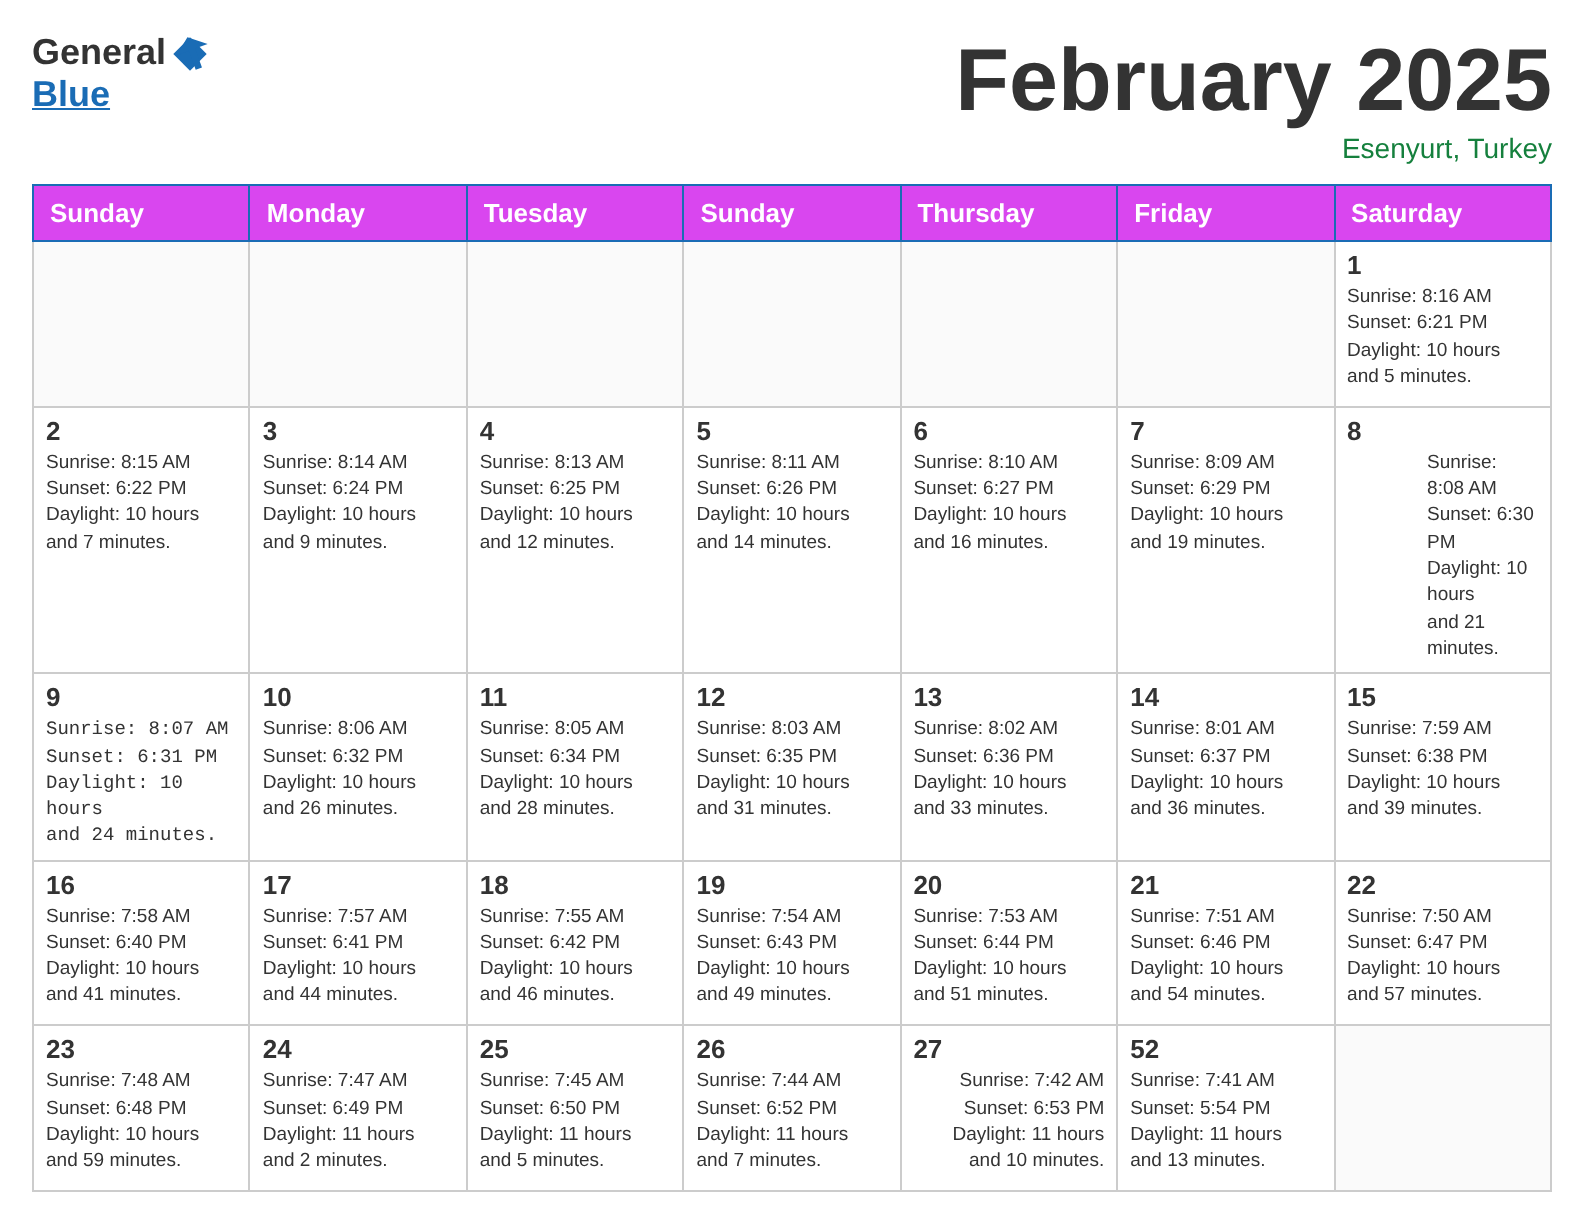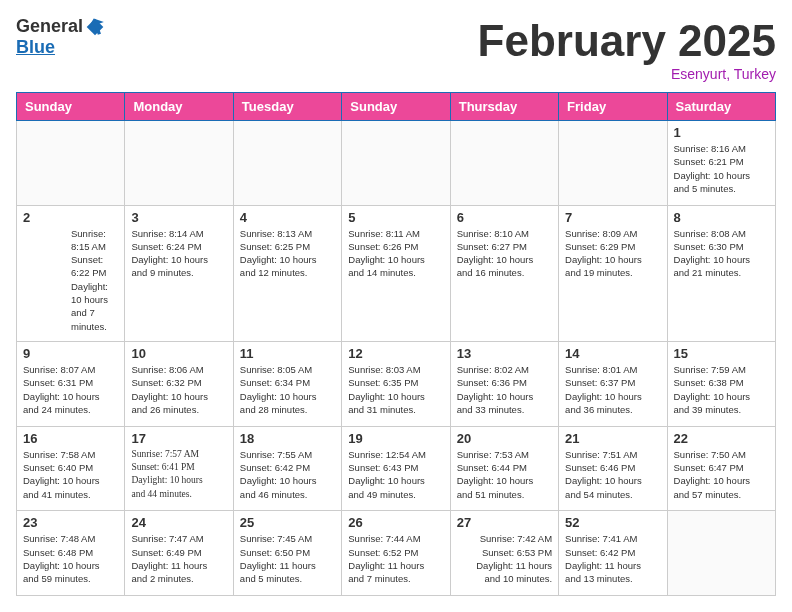--- a/index.html
+++ b/index.html
@@ -51,31 +51,31 @@
     .title-section {
       text-align: right;
     }
     .month-title {
       font-size: 44px;
       font-weight: bold;
       color: #333;
     }
     .location {
       font-size: 14px;
-      color: #a21caf;
+      color: #15803d;
     }
     .calendar {
       flex: 1;
       border: 1px solid #ccc;
       border-collapse: collapse;
       width: 100%;
       table-layout: fixed;
     }
     .calendar th {
-      background: #ec4899;
+      background: #d946ef;
       color: white;
       text-align: left;
       padding: 6px 8px;
       font-size: 13px;
       border: 1px solid #1a6cb5;
     }
     .calendar td {
       border: 1px solid #ccc;
       vertical-align: top;
       padding: 4px 6px;
@@ -143,21 +143,21 @@
             <span class="day-num">1</span>
             <div class="day-info" style="white-space: pre-line;">Sunrise: 8:16 AM
 Sunset: 6:21 PM
 Daylight: 10 hours
 and 5 minutes.</div>
           </td>
         </tr>
         <tr>
           <td>
             <span class="day-num">2</span>
-            <div class="day-info" style="white-space: pre-line; margin-left: 48px;">Sunrise: 8:15 AM
+            <div class="day-info" style="white-space: pre-line;">Sunrise: 8:15 AM
 Sunset: 6:22 PM
 Daylight: 10 hours
 and 7 minutes.</div>
           </td>
           <td>
             <span class="day-num">3</span>
             <div class="day-info" style="white-space: pre-line;">Sunrise: 8:14 AM
 Sunset: 6:24 PM
 Daylight: 10 hours
 and 9 minutes.</div>
@@ -185,30 +185,30 @@
           </td>
           <td>
             <span class="day-num">7</span>
             <div class="day-info" style="white-space: pre-line;">Sunrise: 8:09 AM
 Sunset: 6:29 PM
 Daylight: 10 hours
 and 19 minutes.</div>
           </td>
           <td>
             <span class="day-num">8</span>
-            <div class="day-info" style="white-space: pre-line;">Sunrise: 8:08 AM
+            <div class="day-info" style="white-space: pre-line; margin-left: 40px;">Sunrise: 8:08 AM
 Sunset: 6:30 PM
 Daylight: 10 hours
 and 21 minutes.</div>
           </td>
         </tr>
         <tr>
           <td>
             <span class="day-num">9</span>
-            <div class="day-info" style="white-space: pre-line;">Sunrise: 8:07 AM
+            <div class="day-info" style="white-space: pre-line; font-family: Liberation Mono, monospace;">Sunrise: 8:07 AM
 Sunset: 6:31 PM
 Daylight: 10 hours
 and 24 minutes.</div>
           </td>
           <td>
             <span class="day-num">10</span>
             <div class="day-info" style="white-space: pre-line;">Sunrise: 8:06 AM
 Sunset: 6:32 PM
 Daylight: 10 hours
 and 26 minutes.</div>
@@ -252,35 +252,35 @@
         <tr>
           <td>
             <span class="day-num">16</span>
             <div class="day-info" style="white-space: pre-line;">Sunrise: 7:58 AM
 Sunset: 6:40 PM
 Daylight: 10 hours
 and 41 minutes.</div>
           </td>
           <td>
             <span class="day-num">17</span>
-            <div class="day-info" style="white-space: pre-line; font-family: Liberation Serif, serif;">Sunrise: 7:57 AM
+            <div class="day-info" style="white-space: pre-line;">Sunrise: 7:57 AM
 Sunset: 6:41 PM
 Daylight: 10 hours
 and 44 minutes.</div>
           </td>
           <td>
             <span class="day-num">18</span>
             <div class="day-info" style="white-space: pre-line;">Sunrise: 7:55 AM
 Sunset: 6:42 PM
 Daylight: 10 hours
 and 46 minutes.</div>
           </td>
           <td>
             <span class="day-num">19</span>
-            <div class="day-info" style="white-space: pre-line;">Sunrise: 12:54 AM
+            <div class="day-info" style="white-space: pre-line;">Sunrise: 7:54 AM
 Sunset: 6:43 PM
 Daylight: 10 hours
 and 49 minutes.</div>
           </td>
           <td>
             <span class="day-num">20</span>
             <div class="day-info" style="white-space: pre-line;">Sunrise: 7:53 AM
 Sunset: 6:44 PM
 Daylight: 10 hours
 and 51 minutes.</div>
@@ -332,21 +332,21 @@
           <td>
             <span class="day-num">27</span>
             <div class="day-info" style="white-space: pre-line; text-align: right;">Sunrise: 7:42 AM
 Sunset: 6:53 PM
 Daylight: 11 hours
 and 10 minutes.</div>
           </td>
           <td>
             <span class="day-num">52</span>
             <div class="day-info" style="white-space: pre-line;">Sunrise: 7:41 AM
-Sunset: 6:42 PM
+Sunset: 5:54 PM
 Daylight: 11 hours
 and 13 minutes.</div>
           </td>
           <td class="empty"></td>
         </tr>
       </tbody>
   </table>
 </div>
 
 </body></html>

